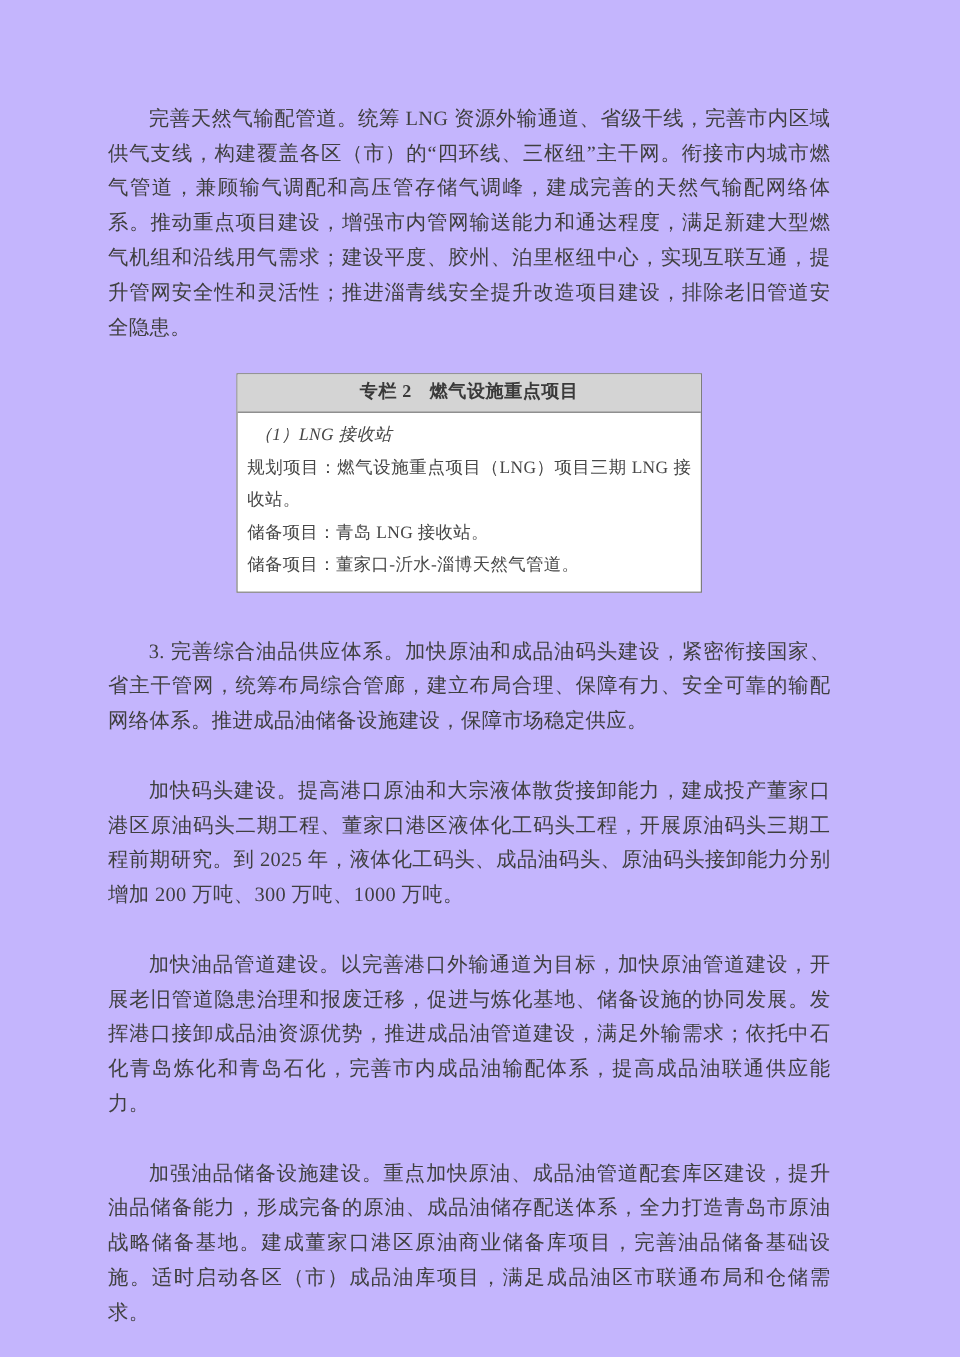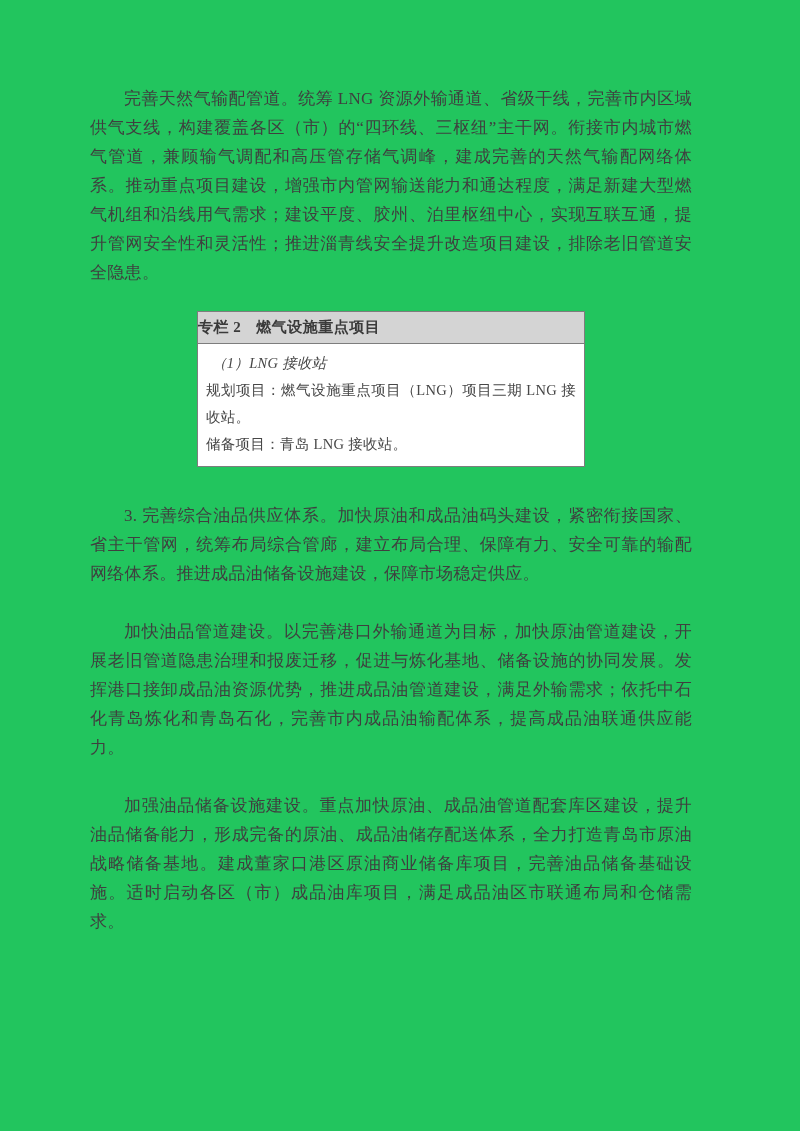--- a/index.html
+++ b/index.html
@@ -9,21 +9,21 @@
   }
   body {
     width: 800px;
     height: 1131px;
     overflow: hidden;
     font-family: "Liberation Serif", "DejaVu Serif", serif;
   }
   .page {
     width: 800px;
     height: 1131px;
-    background: #22c55e;
+    background: #c4b5fd;
     box-sizing: border-box;
     padding: 84px 108px 0 90px;
     color: #3f3f3f;
   }
   .para {
     margin: 0;
     font-size: 17px;
     line-height: 29px;
     text-align: justify;
     text-indent: 2em;
@@ -38,20 +38,21 @@
     margin: 24px auto 34px auto;
     border: 1.5px solid #7d7d7d;
     background: #ffffff;
     box-sizing: border-box;
   }
   .feature-box .box-header {
     background: #d4d4d4;
     border-bottom: 1.5px solid #7d7d7d;
     height: 31px;
     line-height: 31px;
+    text-align: center;
     font-weight: bold;
     font-size: 15px;
     color: #3a3a3a;
     letter-spacing: 0.5px;
   }
   .feature-box .box-header .box-label { margin-right: 1em; }
   .feature-box .box-body {
     padding: 6px 8px 8px 8px;
   }
   .box-line {
@@ -72,23 +73,25 @@
   <p class="para">完善天然气输配管道。统筹 LNG 资源外输通道、省级干线，完善市内区域供气支线，构建覆盖各区（市）的“四环线、三枢纽”主干网。衔接市内城市燃气管道，兼顾输气调配和高压管存储气调峰，建成完善的天然气输配网络体系。推动重点项目建设，增强市内管网输送能力和通达程度，满足新建大型燃气机组和沿线用气需求；建设平度、胶州、泊里枢纽中心，实现互联互通，提升管网安全性和灵活性；推进淄青线安全提升改造项目建设，排除老旧管道安全隐患。</p>
 
   <div class="feature-box">
     <div class="box-header">
       <span class="box-label">专栏 2</span><span>燃气设施重点项目</span>
     </div>
     <div class="box-body">
       <p class="box-line numbered">（1）LNG 接收站</p>
       <p class="box-line">规划项目：燃气设施重点项目（LNG）项目三期 LNG 接收站。</p>
       <p class="box-line">储备项目：青岛 LNG 接收站。</p>
+      <p class="box-line">储备项目：董家口-沂水-淄博天然气管道。</p>
     </div>
   </div>
 
   <p class="para">3. 完善综合油品供应体系。加快原油和成品油码头建设，紧密衔接国家、省主干管网，统筹布局综合管廊，建立布局合理、保障有力、安全可靠的输配网络体系。推进成品油储备设施建设，保障市场稳定供应。</p>
 
+  <p class="para">加快码头建设。提高港口原油和大宗液体散货接卸能力，建成投产董家口港区原油码头二期工程、董家口港区液体化工码头工程，开展原油码头三期工程前期研究。到 2025 年，液体化工码头、成品油码头、原油码头接卸能力分别增加 200 万吨、300 万吨、1000 万吨。</p>
 
   <p class="para">加快油品管道建设。以完善港口外输通道为目标，加快原油管道建设，开展老旧管道隐患治理和报废迁移，促进与炼化基地、储备设施的协同发展。发挥港口接卸成品油资源优势，推进成品油管道建设，满足外输需求；依托中石化青岛炼化和青岛石化，完善市内成品油输配体系，提高成品油联通供应能力。</p>
 
   <p class="para">加强油品储备设施建设。重点加快原油、成品油管道配套库区建设，提升油品储备能力，形成完备的原油、成品油储存配送体系，全力打造青岛市原油战略储备基地。建成董家口港区原油商业储备库项目，完善油品储备基础设施。适时启动各区（市）成品油库项目，满足成品油区市联通布局和仓储需求。</p>
 
 </div>
 
 </body></html>

